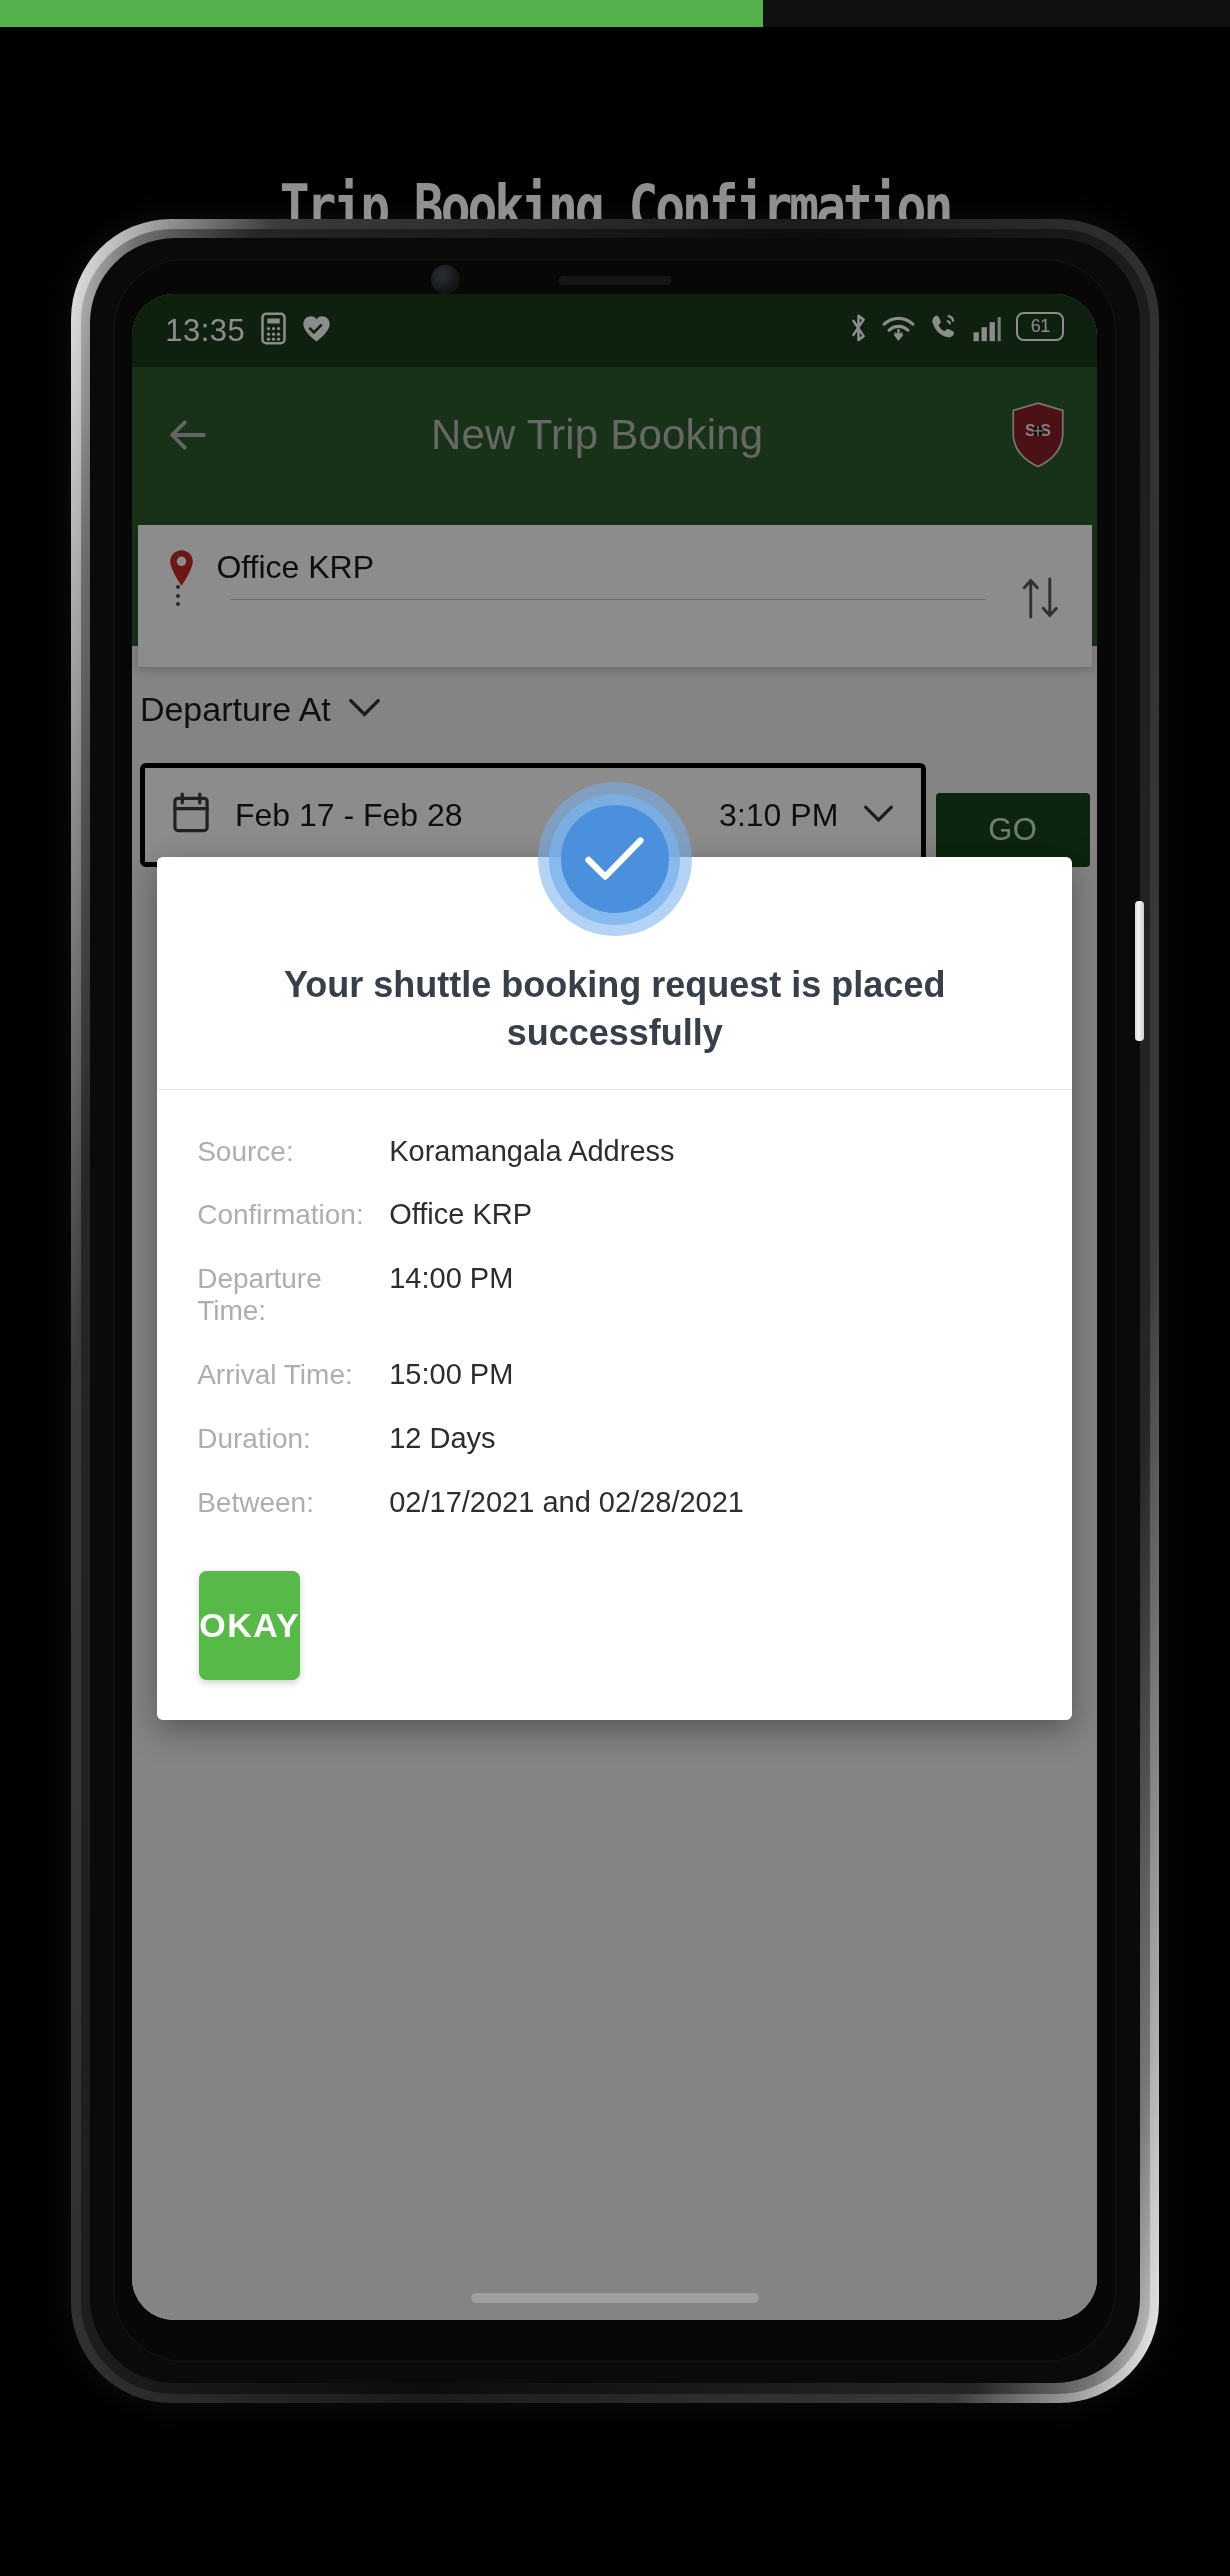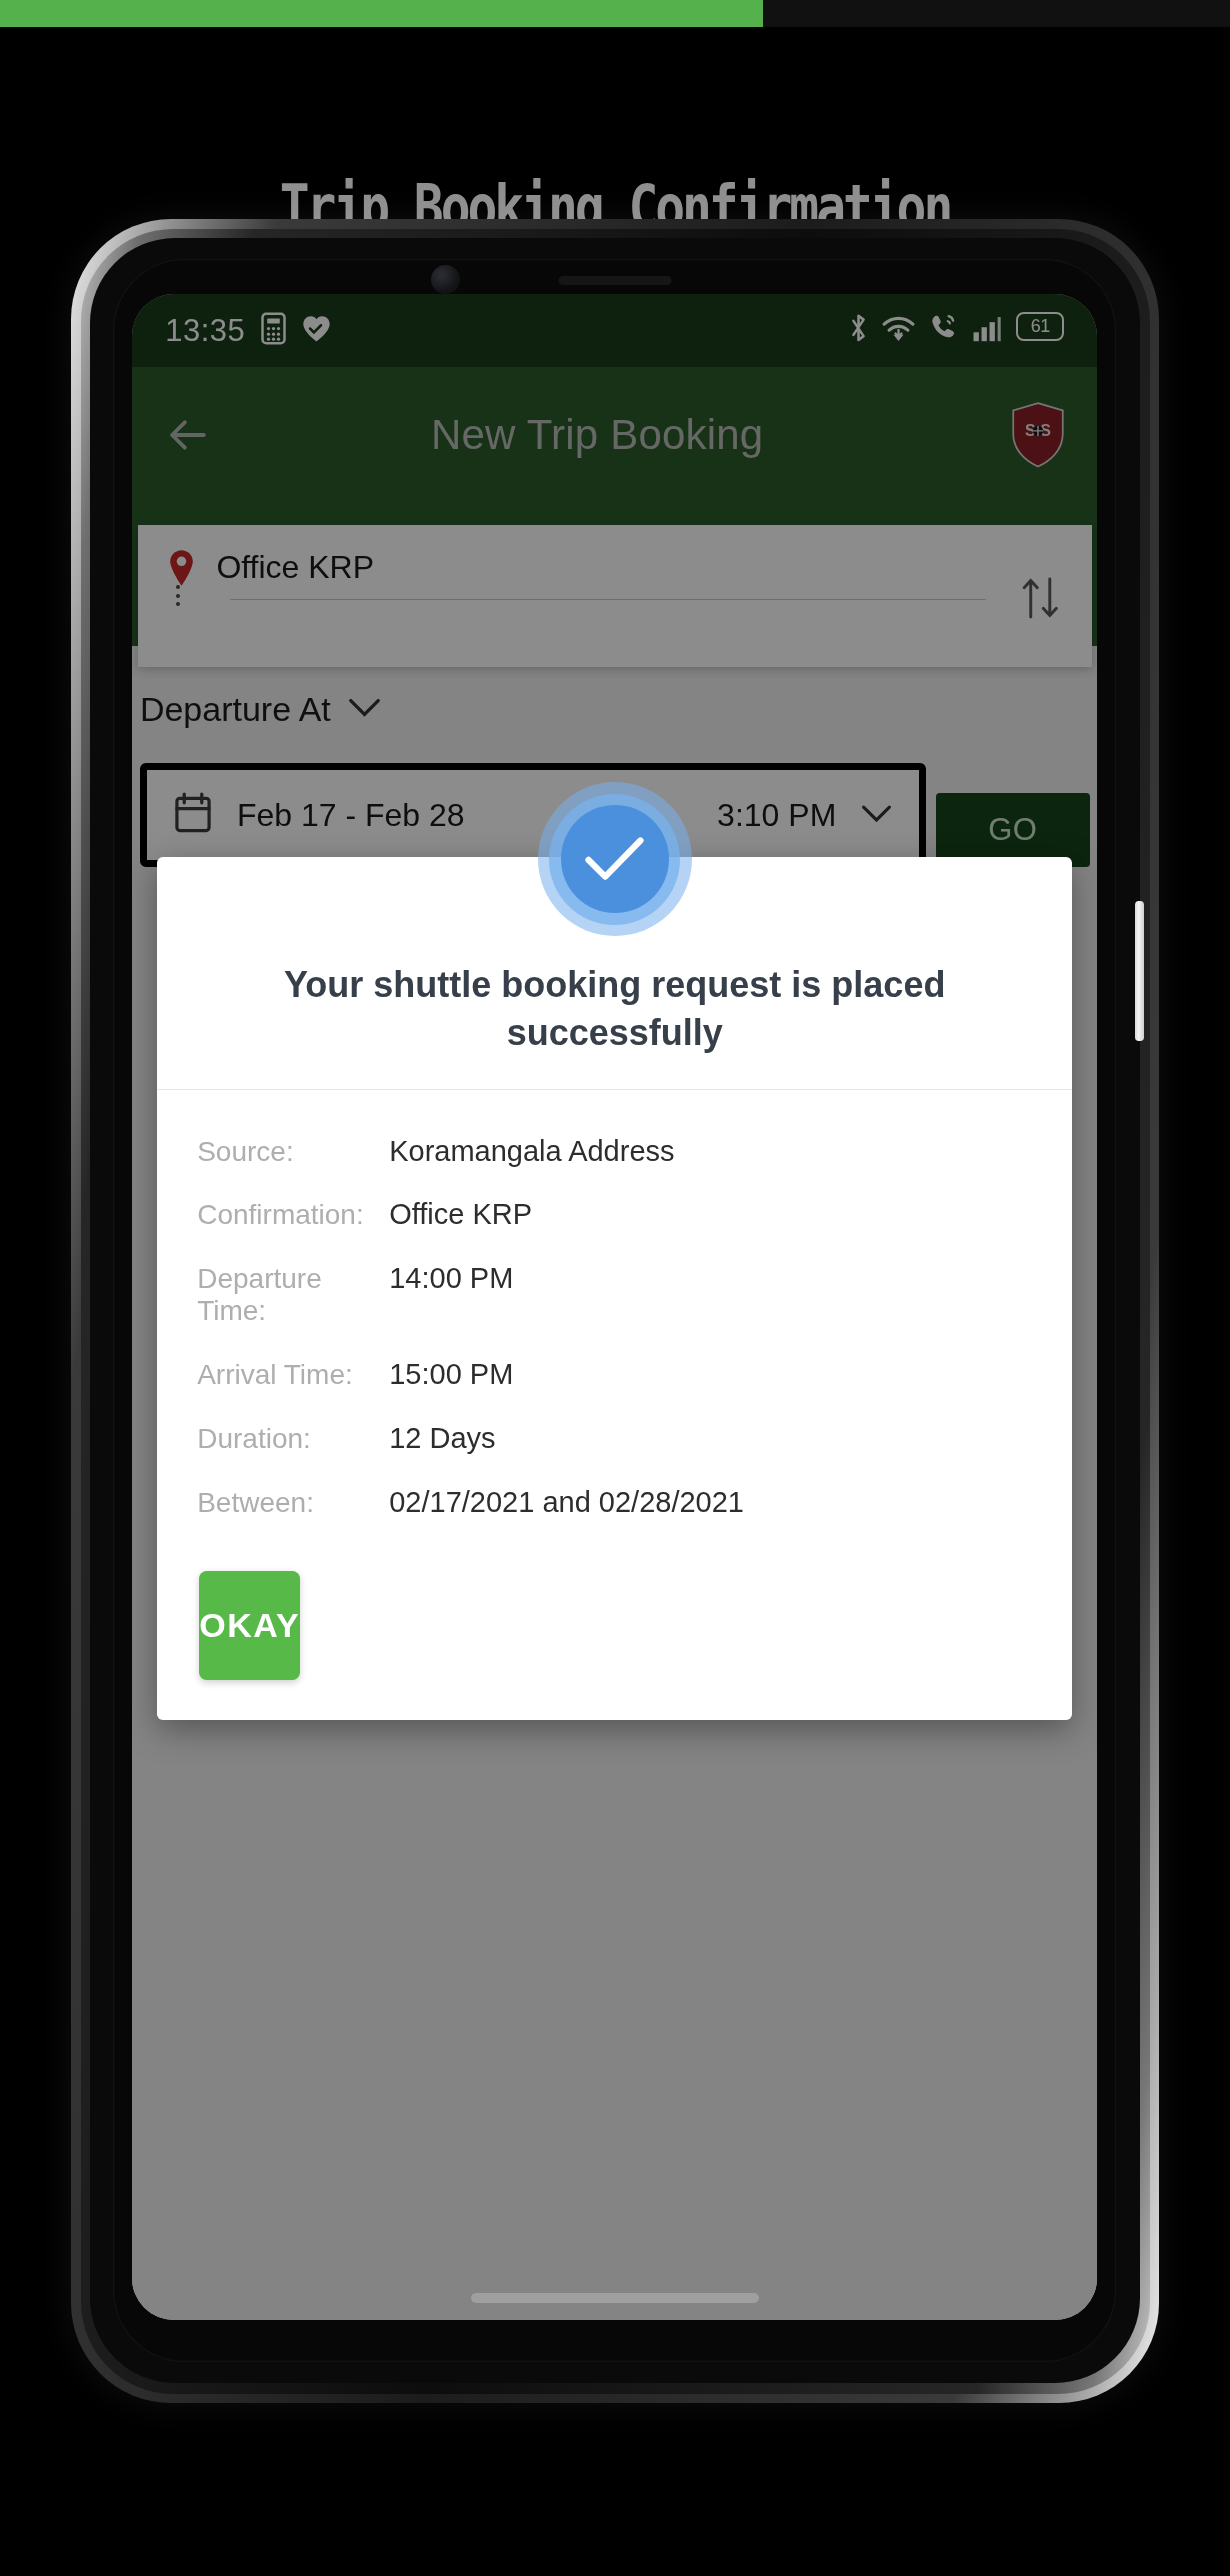--- a/index.html
+++ b/index.html
@@ -153,21 +153,21 @@
     display:flex; align-items:center; gap:17.3px;
   }
   .departure-label { font-size:34px; color:#1d1d1d; }
 
   .departure-row {
     position:absolute; left:7.7px; top:261px;
     width:950px; height:104px;
     display:flex; align-items:stretch; gap:9.6px;
   }
   .dep-field {
-    flex:1; background:#fff; border:7px solid #000000; border-radius:5.8px;
+    flex:1; background:#fff; border:5px solid #000000; border-radius:5.8px;
     display:flex; align-items:center; padding:0 27px; gap:25px;
   }
   .dep-date { font-size:32px; color:#1b1b1b; }
   .dep-time { font-size:32px; color:#1b1b1b; margin-left:auto; }
   .go-btn {
     width:154px; background:#16441a; border-radius:3.8px;
     display:flex; align-items:center; justify-content:center;
     color:#cfe3cf; font-size:31px; letter-spacing:0.6px;margin-top:30px;
   }
 

